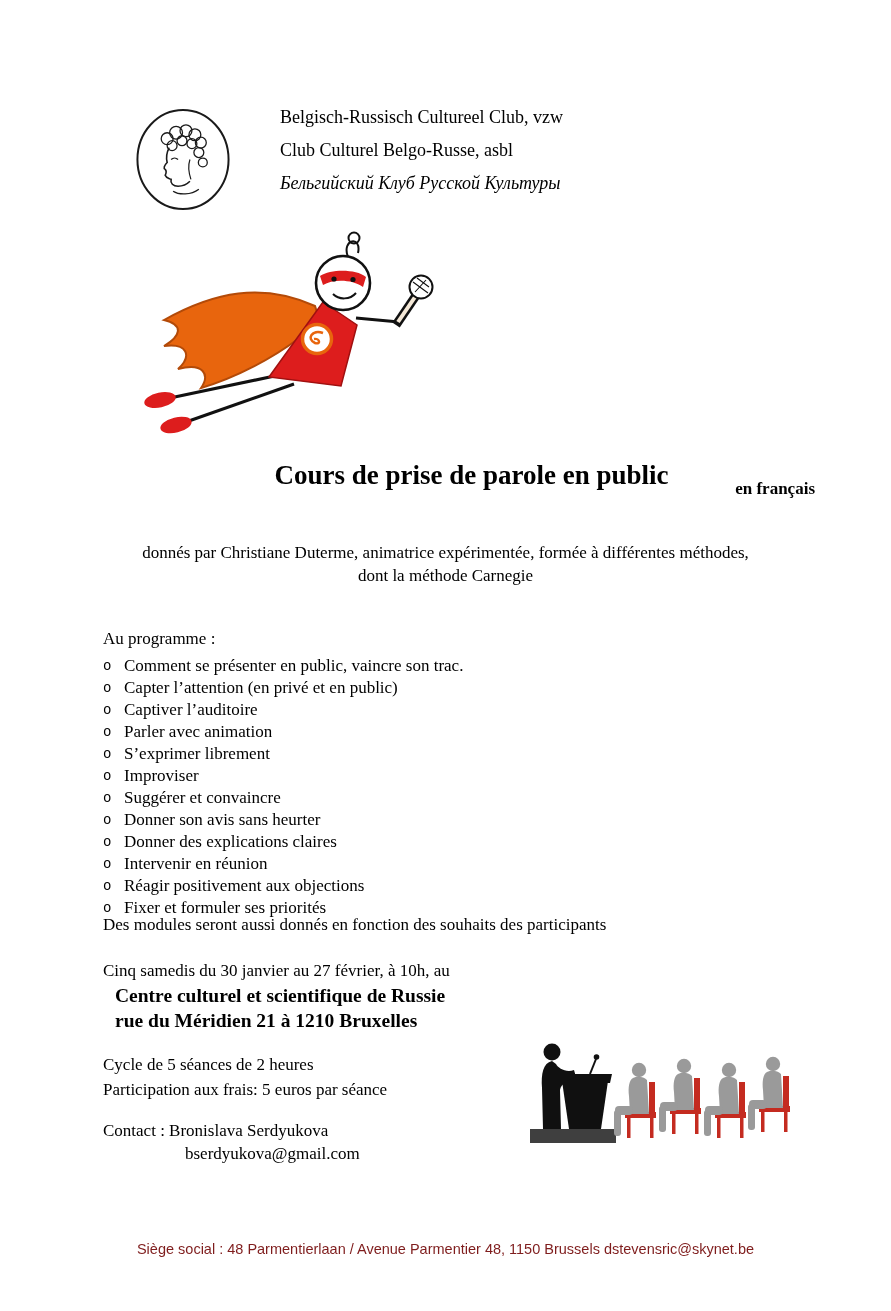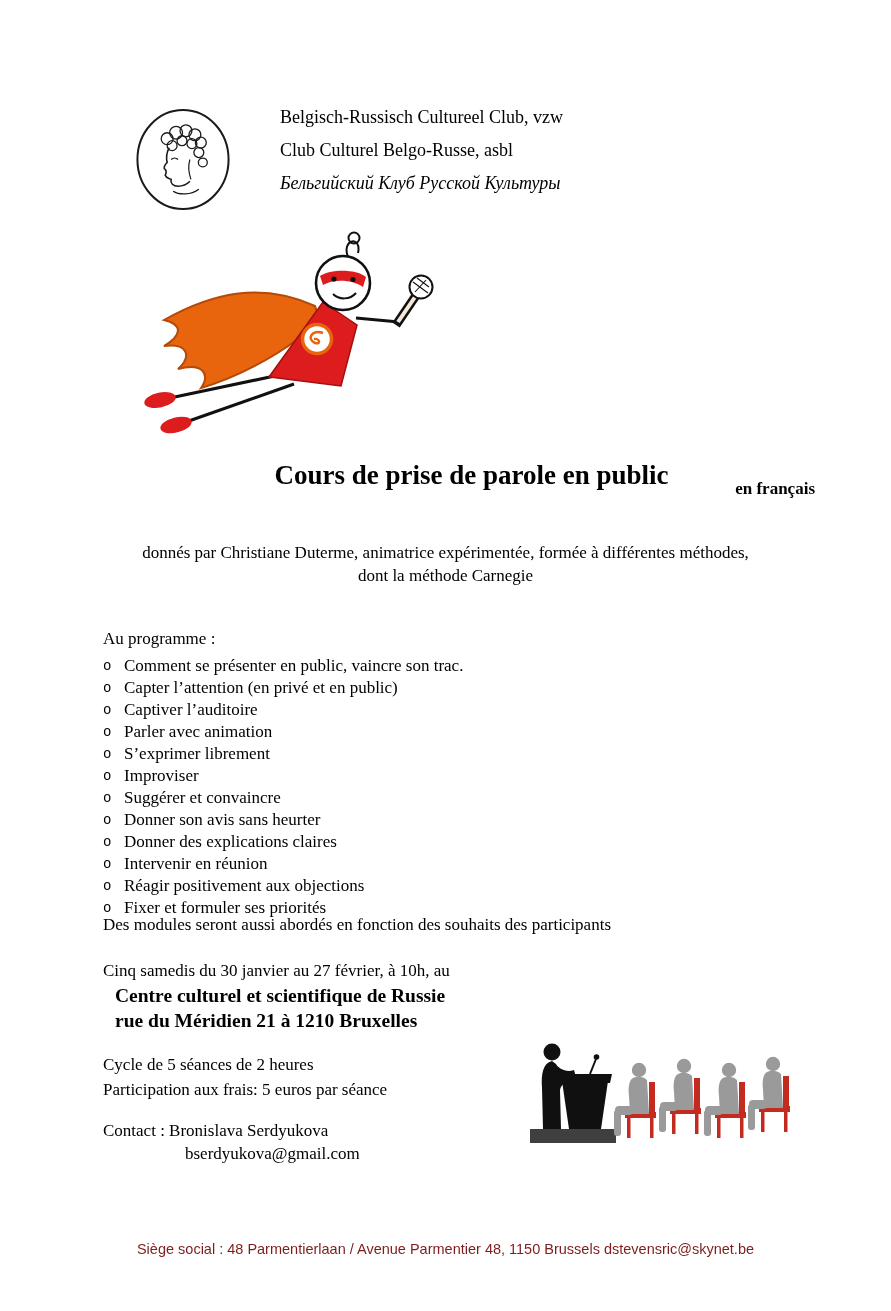--- a/index.html
+++ b/index.html
@@ -169,21 +169,21 @@
           <span class="bullet">o</span>
           <span>Réagir positivement aux objections</span>
         </li>
       <li>
           <span class="bullet">o</span>
           <span>Fixer  et formuler ses priorités</span>
         </li>
     </ul>
   </div>
 
-  <div class="modules">Des modules seront aussi abordés en fonction des souhaits des participants</div>
+  <div class="modules">Des modules seront aussi donnés en fonction des souhaits des participants</div>
 
   <div class="schedule">
     <div class="line1">Cinq samedis du 30 janvier au 27 février, à 10h, au</div>
     <div class="venue">Centre culturel et scientifique de Russie</div>
     <div class="address">rue du Méridien 21 à 1210 Bruxelles</div>
   </div>
 
   <div class="details">
     <div>Cycle de 5 séances de 2 heures</div>
     <div>Participation aux frais: 5 euros par séance</div>

